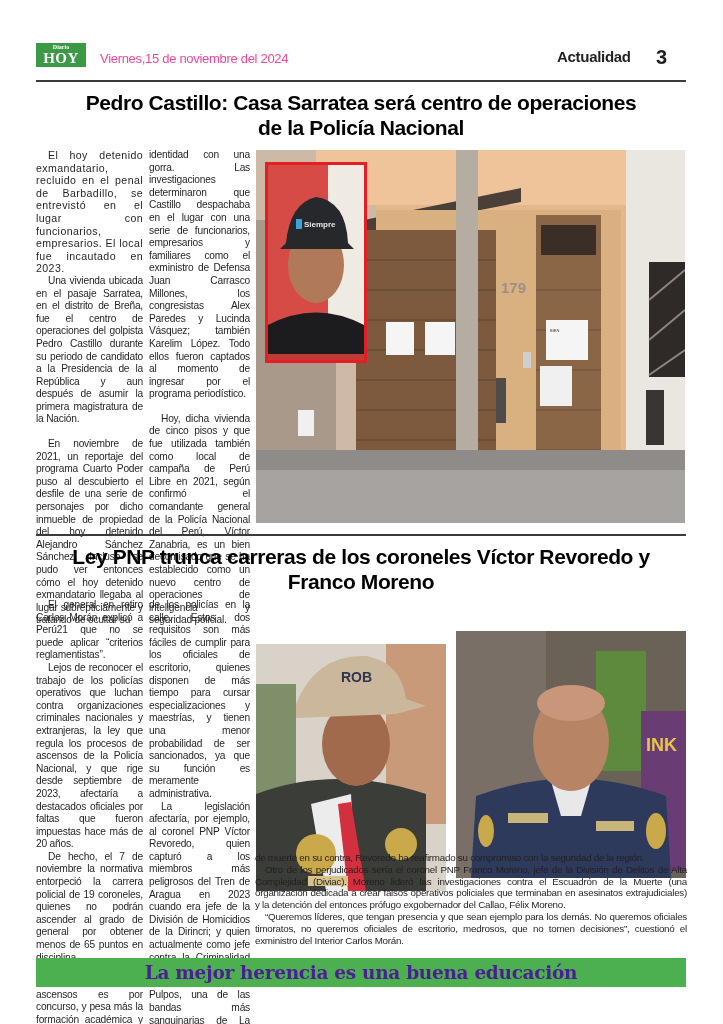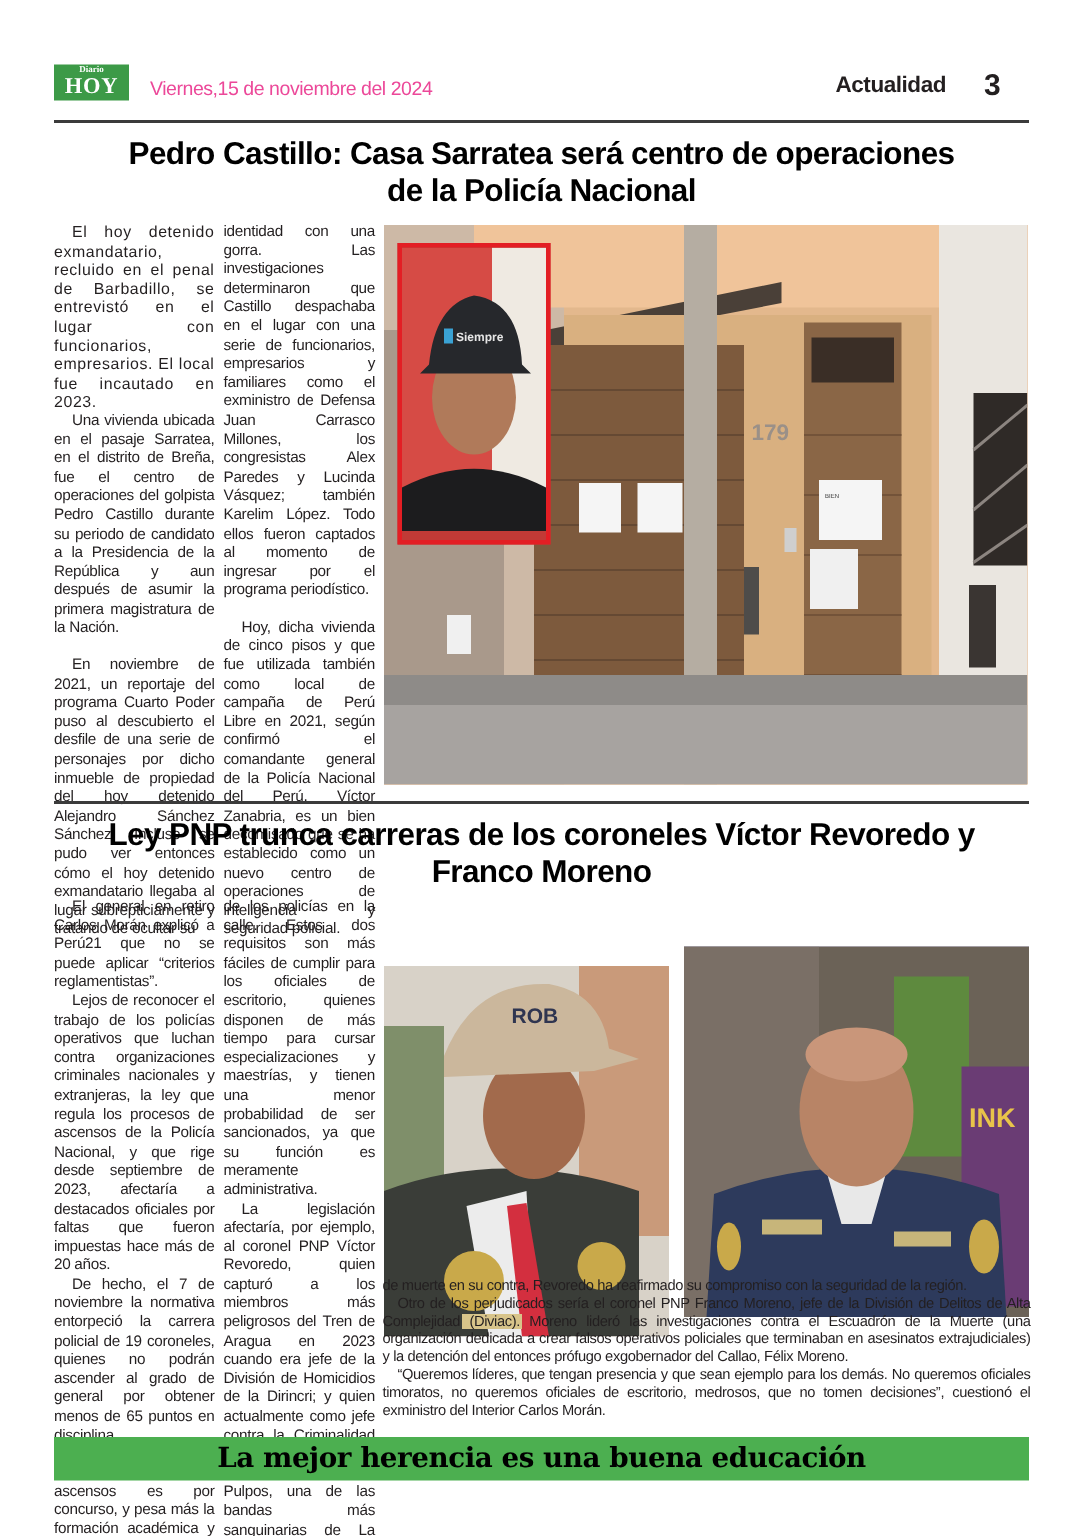--- a/index.html
+++ b/index.html
@@ -11,21 +11,21 @@
   .section { position: absolute; left: 557px; top: 48px; font-size: 15px; font-weight: bold; letter-spacing: -0.3px; }
   .pagenum { position: absolute; left: 656px; top: 46px; font-size: 20px; font-weight: bold; }
   .rule { position: absolute; left: 36px; width: 650px; background: #3b3b3b; }
   .headline { position: absolute; left: 36px; width: 650px; text-align: center; font-weight: bold; font-size: 21px; line-height: 25px; letter-spacing: -0.4px; color: #000000; }
   .col { position: absolute; font-size: 10.2px; line-height: 12.6px; text-align: justify; color: #231f20; letter-spacing: -0.2px; }
   .col p { text-indent: 12px; }
   .col p.gap { margin-top: 12px; }
   .photo { position: absolute; overflow: hidden; }
   .wide { position: absolute; left: 255px; top: 852px; width: 432px; font-size: 9.8px; line-height: 11.8px; text-align: justify; letter-spacing: -0.25px; }
   .wide p { text-indent: 10px; }
-  .banner { position: absolute; left: 36px; top: 958px; width: 650px; height: 29px; background: #4caf50; color: #000000; text-align: center; font-family: "DejaVu Serif", serif; font-weight: bold; font-size: 18.5px; line-height: 29px; letter-spacing: -0.3px; }
+  .banner { position: absolute; left: 36px; top: 958px; width: 650px; height: 29px; background: #4caf50; color: #4c1d95; text-align: center; font-family: "DejaVu Serif", serif; font-weight: bold; font-size: 18.5px; line-height: 29px; letter-spacing: -0.3px; }
 </style>
 </head>
 <body>
 
 <div class="logo">
   <span class="small">Diario</span>
   <span class="big">HOY</span>
 </div>
 <div class="date">Viernes,15 de noviembre  del 2024</div>
 <div class="section">Actualidad</div>

